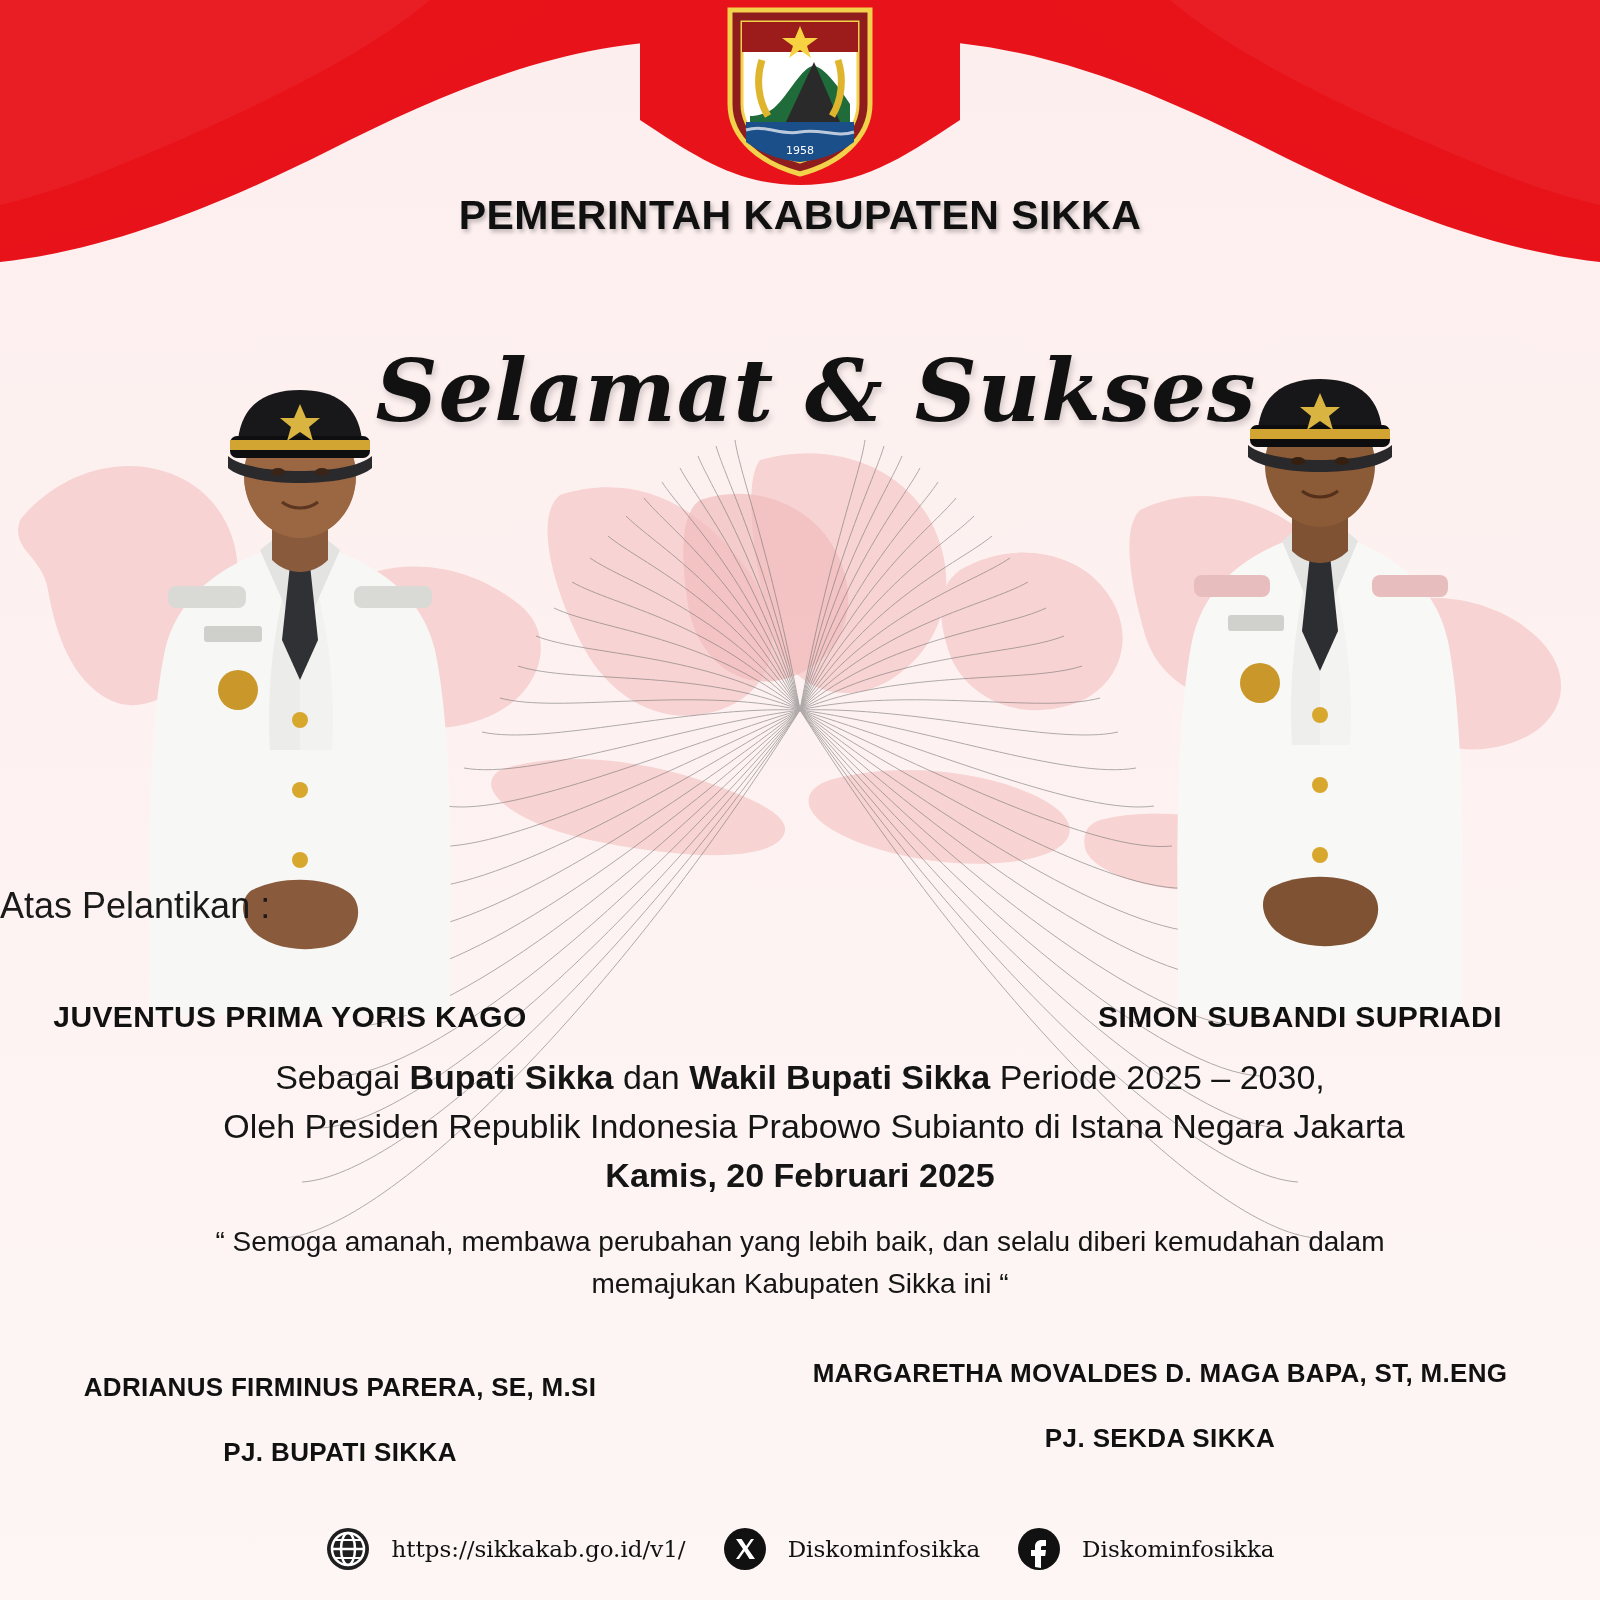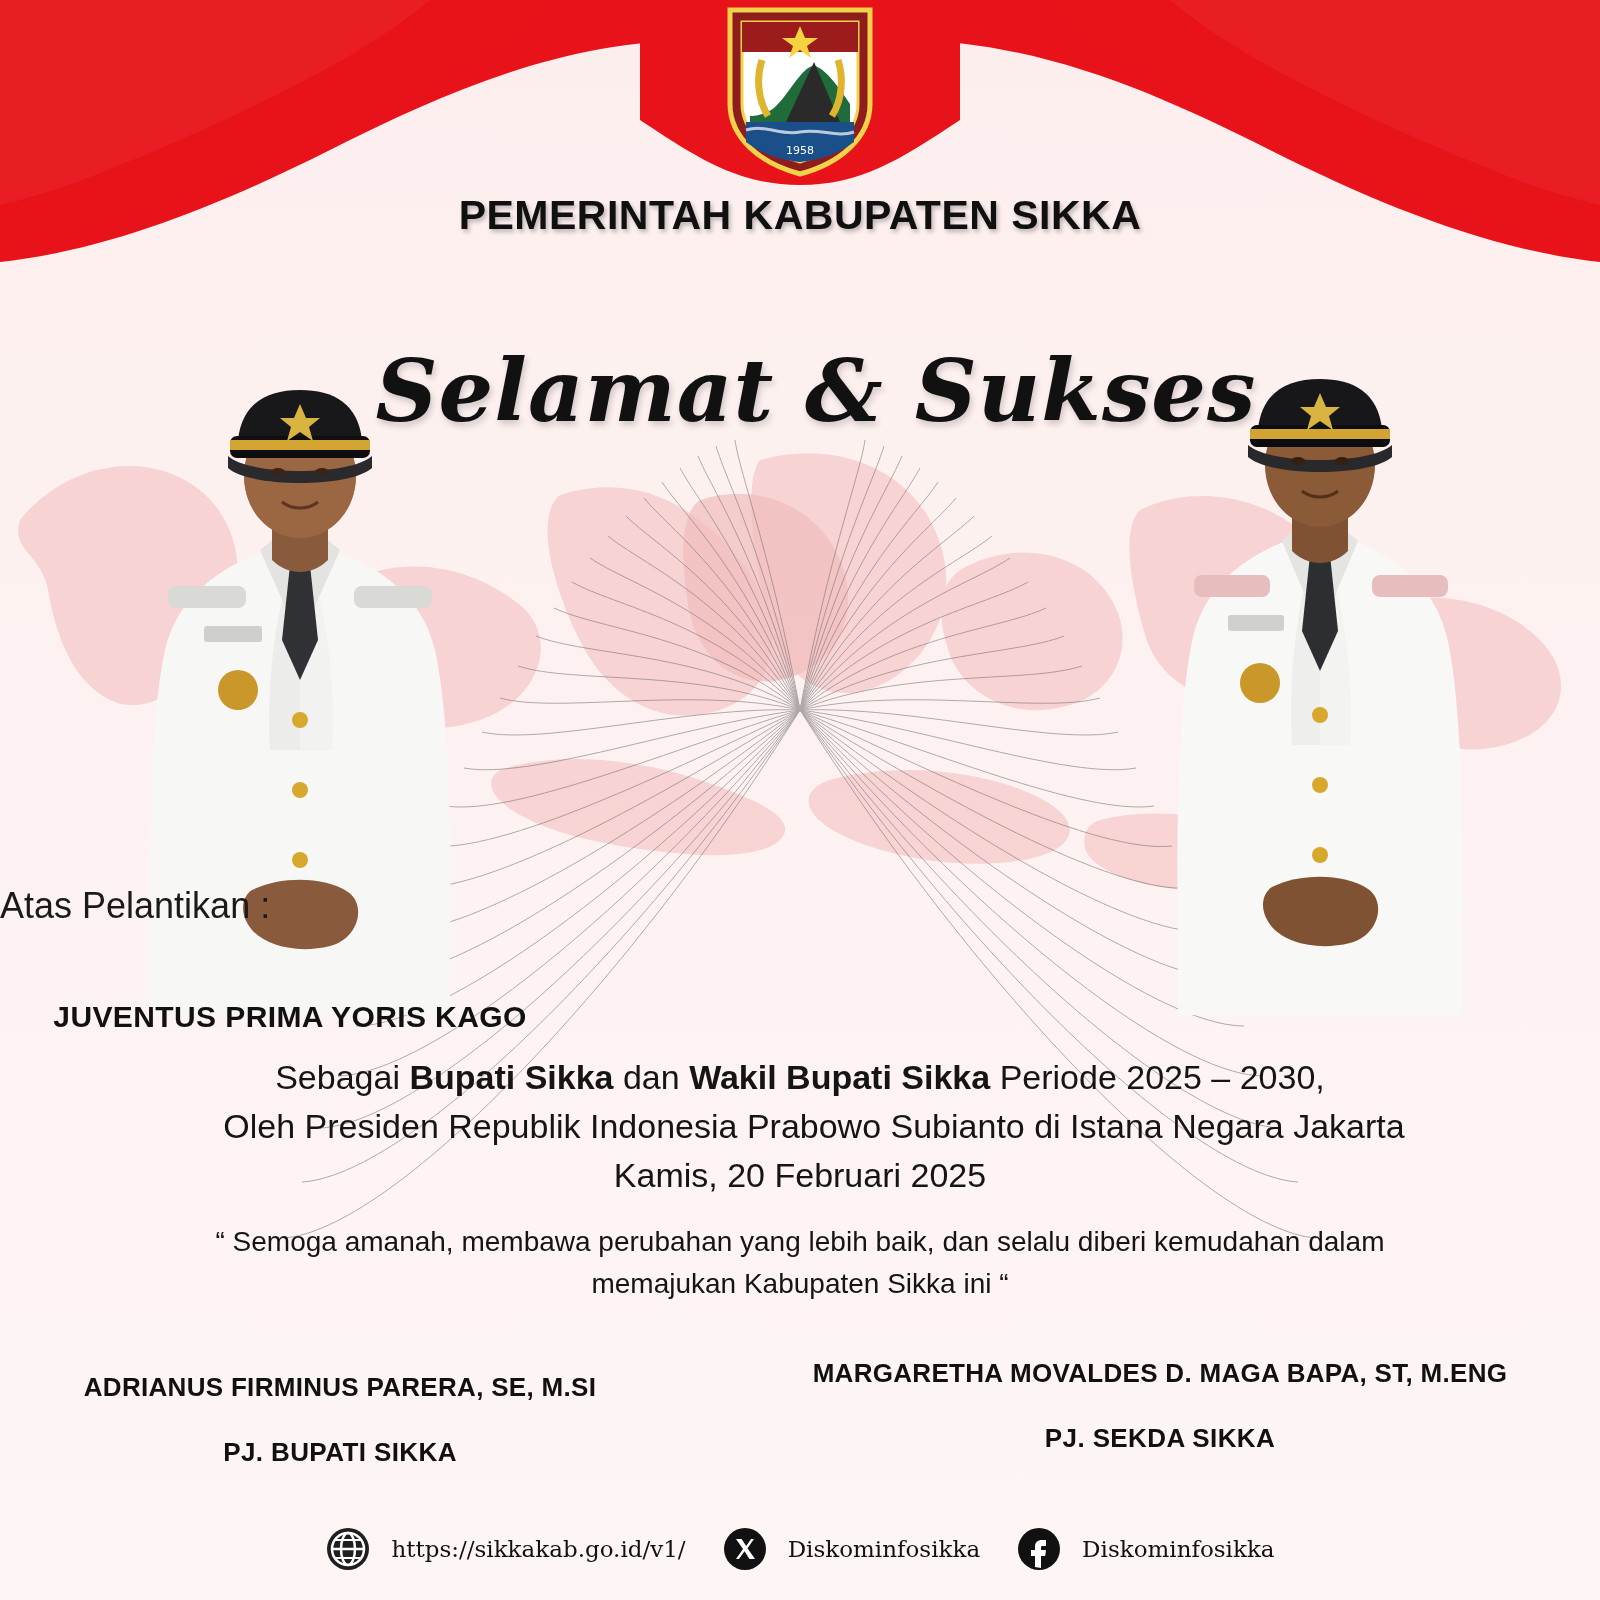--- a/index.html
+++ b/index.html
@@ -130,21 +130,21 @@
     position: absolute;
     top: 1058px;
     left: 0;
     width: 1600px;
     text-align: center;
     z-index: 9;
     color: #151515;
   }
   .line-1 { font-size: 34px; margin-bottom: 10px; }
   .line-2 { font-size: 34px; margin-bottom: 10px; padding-left: 28px; }
-  .line-3 { font-size: 34px; font-weight: normal; margin-bottom: 26px; }
+  .line-3 { font-size: 34px; font-weight: bold; margin-bottom: 26px; }
   .quote {
     font-size: 28px;
     line-height: 1.5;
     padding: 0 180px;
   }
   .b { font-weight: bold; }
 
   
   .sig {
     position: absolute;
@@ -367,20 +367,21 @@
       <polygon points="170,18 176,32 190,32 179,41 183,55 170,46 157,55 161,41 150,32 164,32" fill="#d9b441"></polygon>
       <ellipse cx="148" cy="86" rx="7" ry="4" fill="#35200f"></ellipse>
       <ellipse cx="192" cy="86" rx="7" ry="4" fill="#35200f"></ellipse>
       <path d="M152,116 C162,124 178,124 188,116" stroke="#54301a" stroke-width="3" fill="none"></path>
     </svg>
   </div>
 
   <div class="atas-pelantikan">Atas Pelantikan :</div>
 
   <div class="name name-left">JUVENTUS PRIMA YORIS KAGO</div>
+  <div class="name name-right">SIMON SUBANDI SUPRIADI</div>
 
   <div class="body-block">
     <div class="line-1">
       <span>Sebagai </span><span class="b">Bupati Sikka</span><span> dan </span><span class="b">Wakil Bupati Sikka</span><span> Periode 2025 – 2030,</span>
     </div>
     <div class="line-2">Oleh Presiden Republik Indonesia Prabowo Subianto di Istana Negara Jakarta</div>
     <div class="line-3">Kamis, 20 Februari 2025</div>
     <div class="quote">“ Semoga amanah, membawa perubahan yang lebih baik, dan selalu diberi kemudahan dalam memajukan Kabupaten Sikka ini “</div>
   </div>
 

